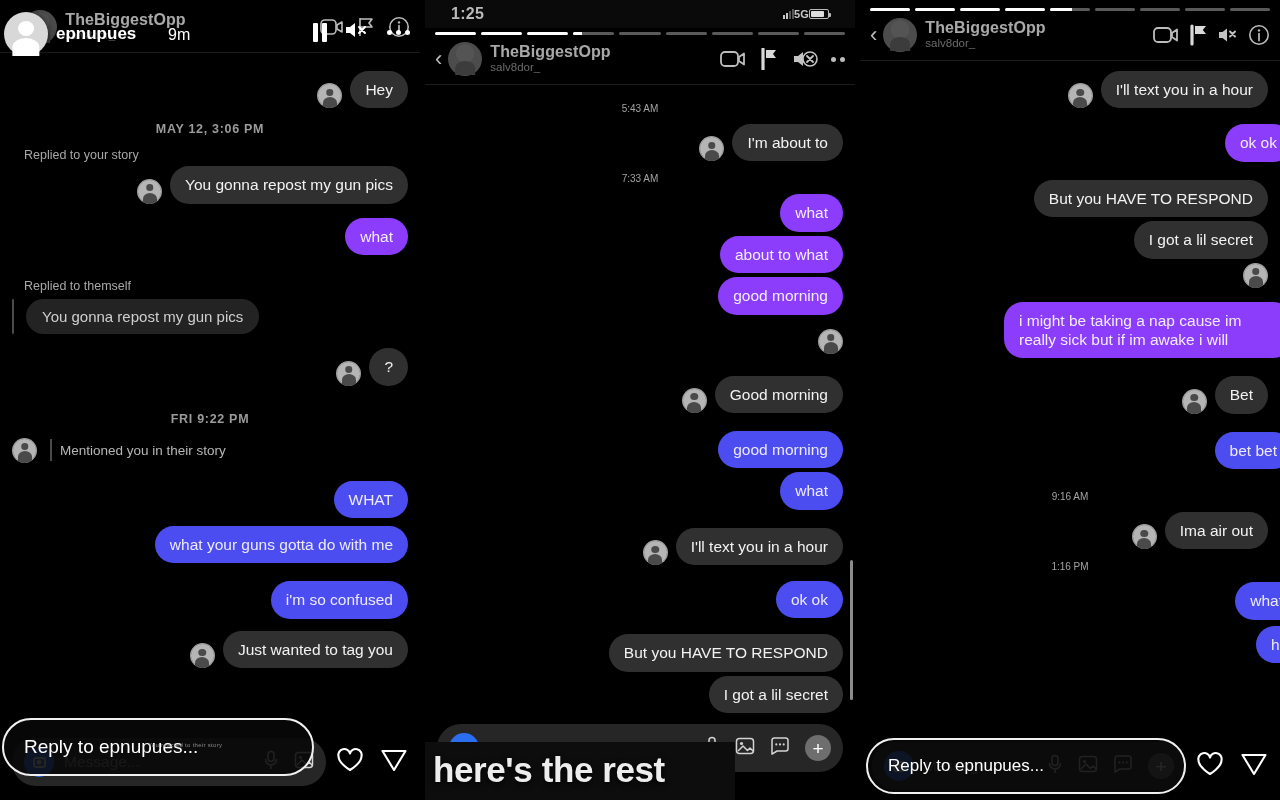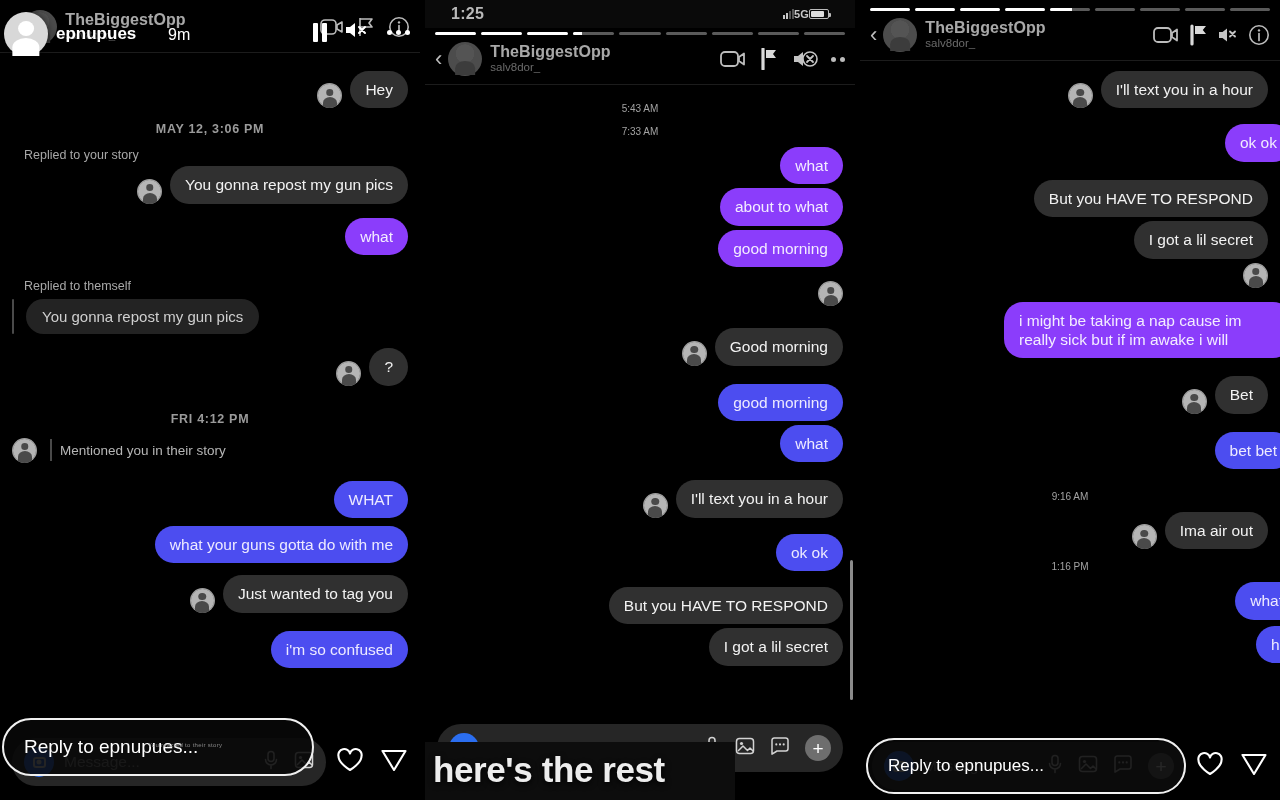--- a/index.html
+++ b/index.html
@@ -259,42 +259,42 @@
           <div class="ctx-bar"></div>
           <div class="ctx-bub">You gonna repost my gun pics</div>
         </div>
       </div>
 
       <div class="row in" style="margin-top:14px;">
         <div class="av"></div>
         <div class="bub gray">?</div>
       </div>
 
-      <div class="daystamp" style="margin-top:26px;">FRI 4:12 PM</div>
+      <div class="daystamp" style="margin-top:26px;">FRI 9:22 PM</div>
 
       <div class="mention-row">
         <div class="av"></div>
         <div class="mbar"></div>
         <div class="mtxt">Mentioned you in their story</div>
       </div>
 
       <div class="row out" style="margin-top:18px;">
         <div class="bub blue">WHAT</div>
       </div>
       <div class="row out">
         <div class="bub blue">what your guns gotta do with me</div>
       </div>
 
-      <div class="row in" style="margin-top:12px;">
-        <div class="av"></div>
-        <div class="bub gray">Just wanted to tag you</div>
-      </div>
-
       <div class="row out" style="margin-top:18px;">
         <div class="bub blue">i'm so confused</div>
+      </div>
+
+      <div class="row in" style="margin-top:12px;">
+        <div class="av"></div>
+        <div class="bub gray">Just wanted to tag you</div>
       </div>
     </div>
 
     <div class="composer">
       <div class="comp-pill">
         <span class="cam">
             <span class="lens"></span>
           </span>
         <span class="comp-ph">Message...</span>
         <span class="comp-icons">
@@ -416,20 +416,24 @@
         <span class="ic dots3">
             <i style="background:#ddd"></i>
             <i style="background:#ddd"></i>
           </span>
       </div>
     </div>
 
     <div class="thread">
       <div class="timestamp">5:43 AM</div>
 
+      <div class="row in">
+        <div class="av"></div>
+        <div class="bub gray">I'm about to</div>
+      </div>
 
       <div class="timestamp">7:33 AM</div>
 
       <div class="row out" style="margin-bottom:4px;">
         <div class="bub purple">what</div>
       </div>
       <div class="row out" style="margin-bottom:4px;">
         <div class="bub purple">about to what</div>
       </div>
       <div class="row out" style="margin-bottom:14px;">

